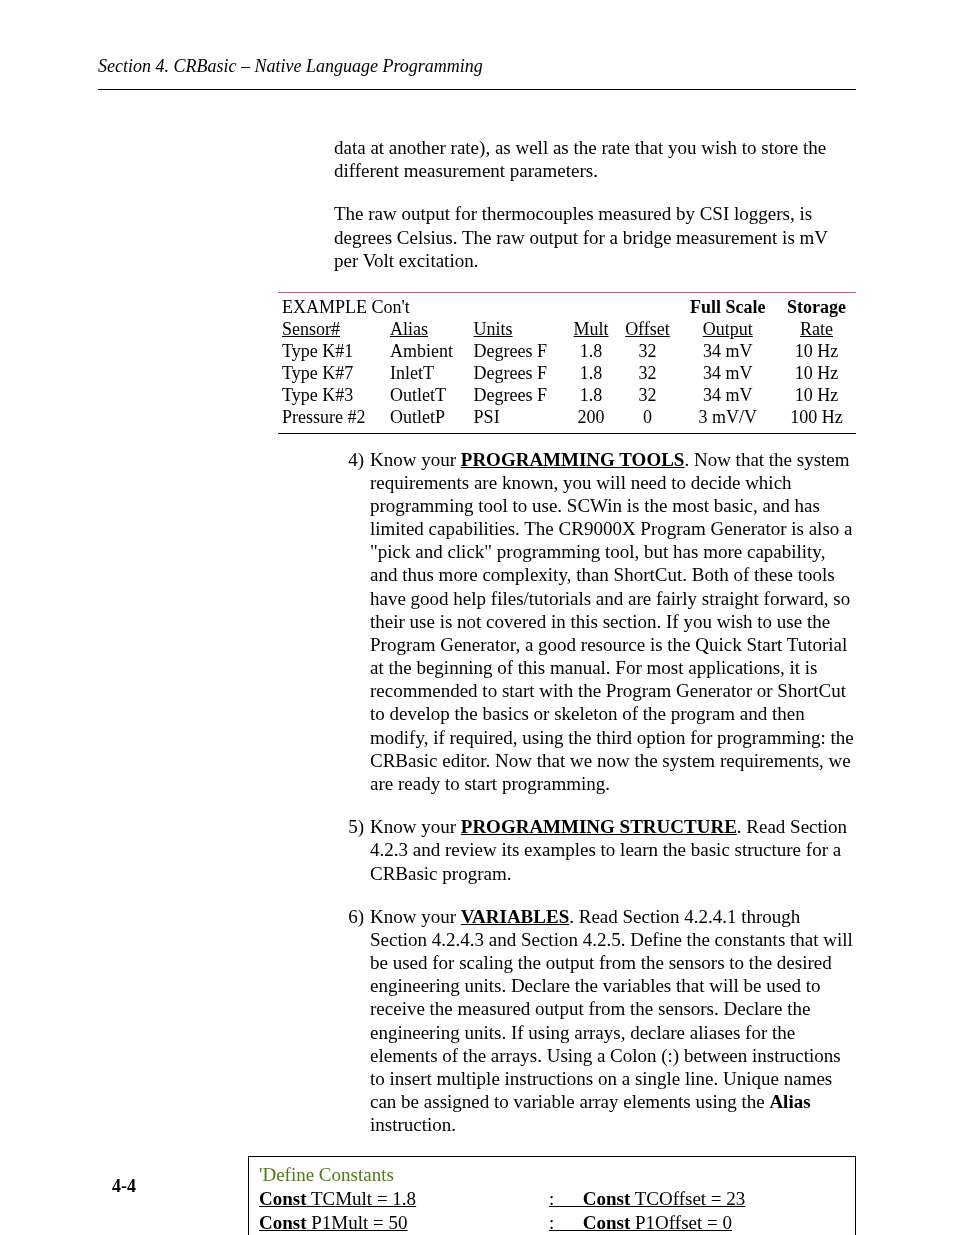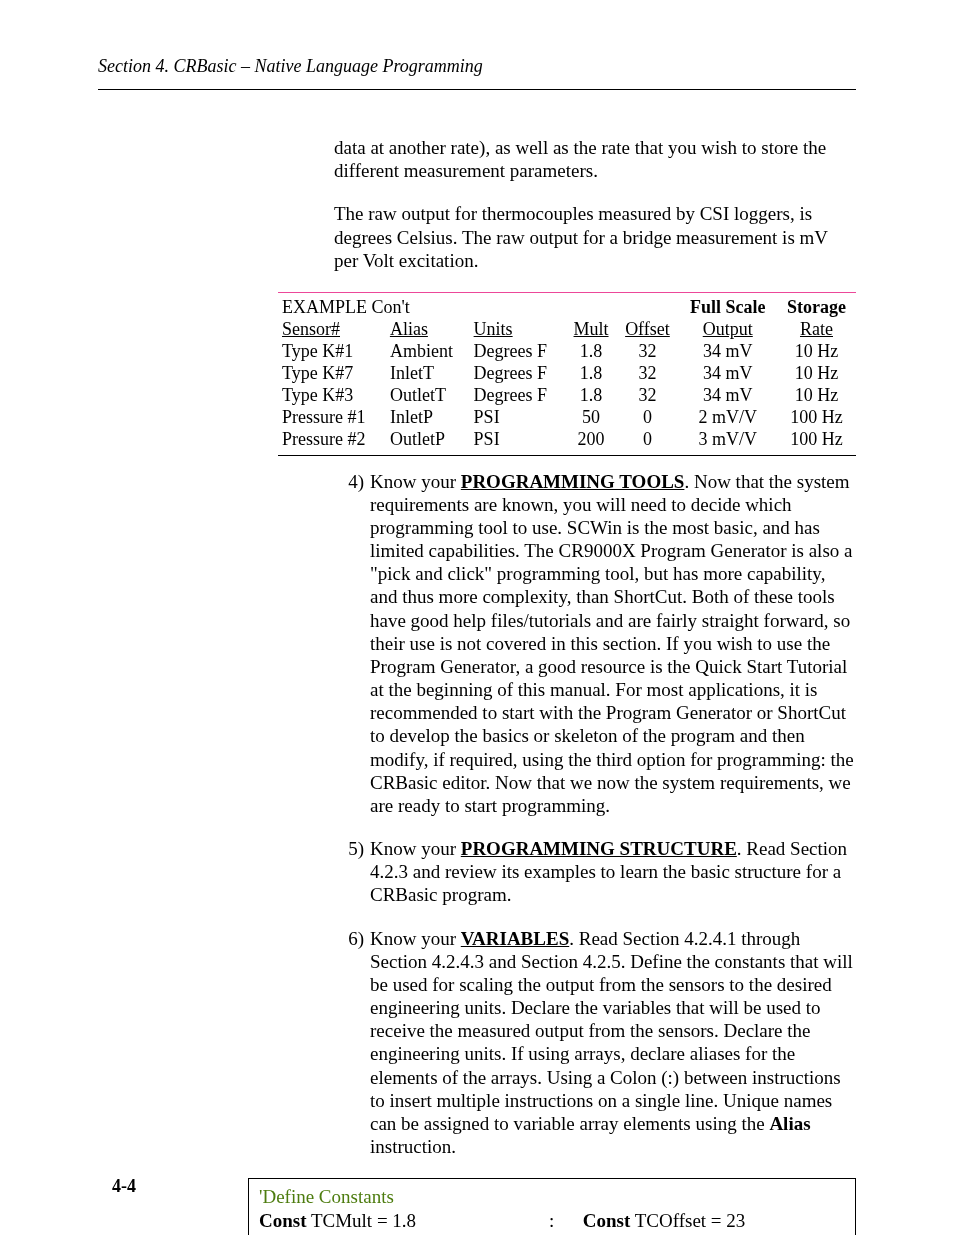--- a/index.html
+++ b/index.html
@@ -72,21 +72,21 @@
   .bu { font-weight: bold; text-decoration: underline; }
   .b { font-weight: bold; }
   .codebox {
     margin-left: 150px;
     margin-right: 0;
     border: 1.5px solid #000;
     padding: 6px 10px 6px 10px;
     font-size: 19px;
     line-height: 1.25;
   }
-  .codebox .row { display: flex; }
+  .codebox .row { display: flex; text-decoration: underline; }
   .codebox .c1 { width: 290px; flex: 0 0 auto; }
   .codebox .c2 { flex: 1 1 auto; }
   .codebox .comment { color: #4d7c0f; }
   .page-num {
     position: absolute;
     left: 112px;
     bottom: 38px;
     font-weight: bold;
     font-size: 18px;
   }
@@ -138,29 +138,20 @@
       <tr>
             <td>Type K#3</td>
             <td>OutletT</td>
             <td>Degrees F</td>
             <td class="num">1.8</td>
             <td class="num">32</td>
             <td class="ctr">34 mV</td>
             <td class="ctr">10 Hz</td>
           </tr>
       <tr>
-            <td>Pressure #1</td>
-            <td>InletP</td>
-            <td>PSI</td>
-            <td class="num">50</td>
-            <td class="num">0</td>
-            <td class="ctr">2 mV/V</td>
-            <td class="ctr">100 Hz</td>
-          </tr>
-      <tr>
             <td>Pressure #2</td>
             <td>OutletP</td>
             <td>PSI</td>
             <td class="num">200</td>
             <td class="num">0</td>
             <td class="ctr">3 mV/V</td>
             <td class="ctr">100 Hz</td>
           </tr>
     </tbody>
       </table>

